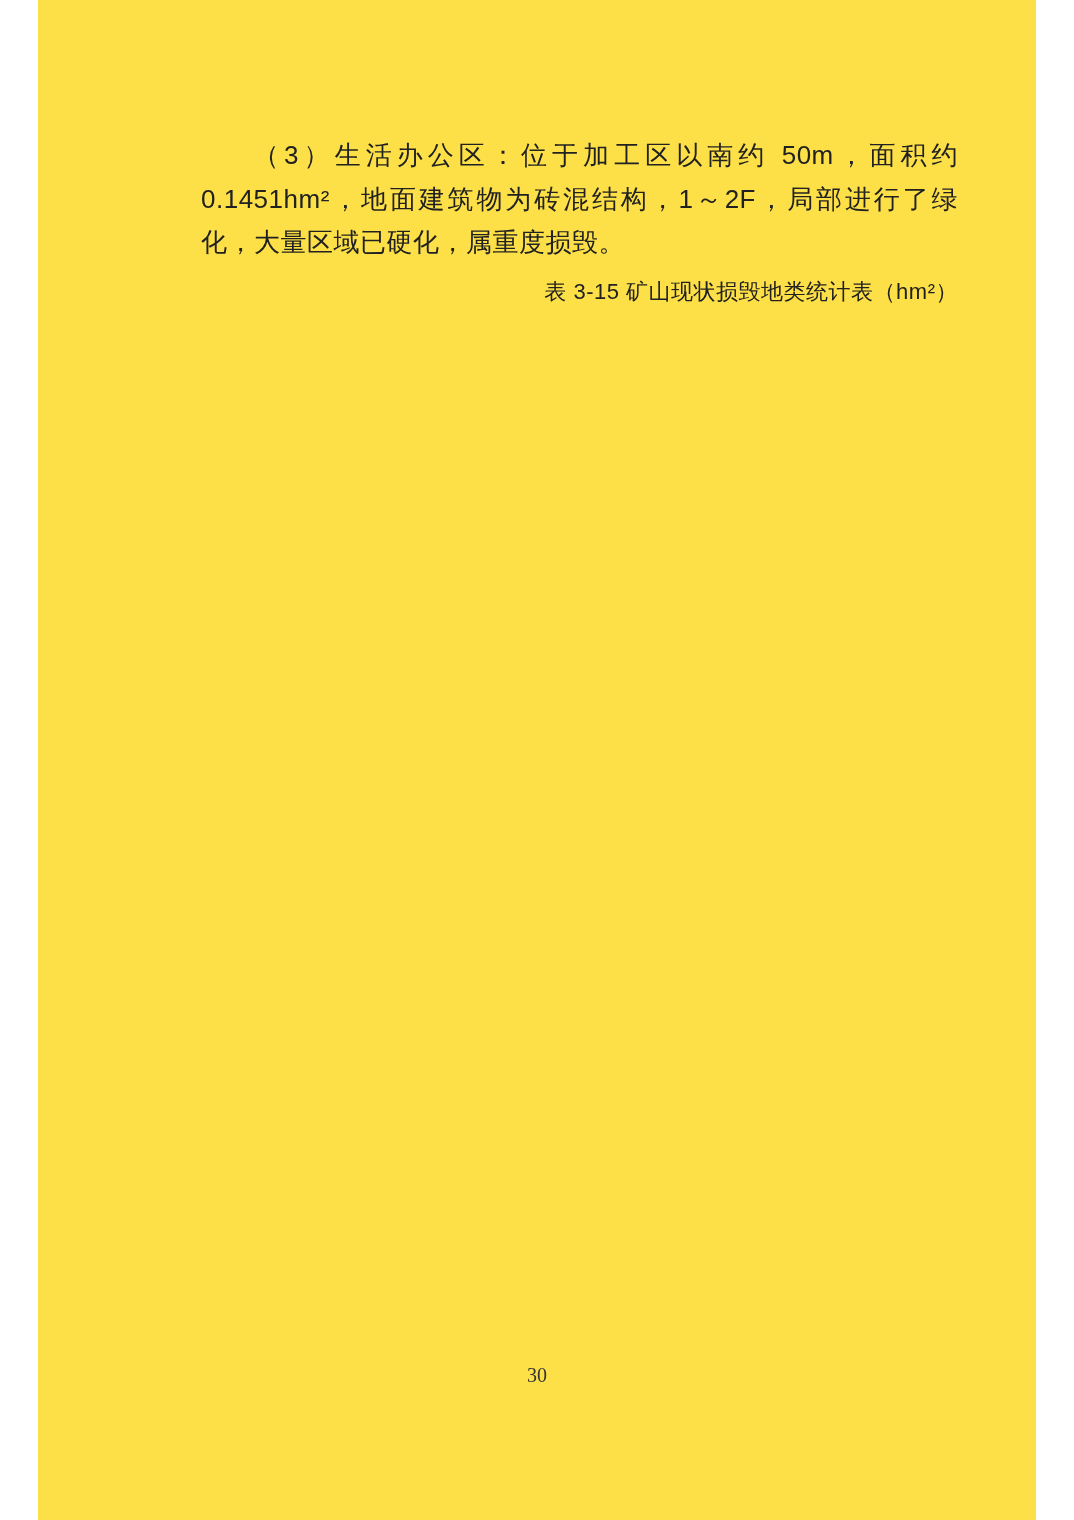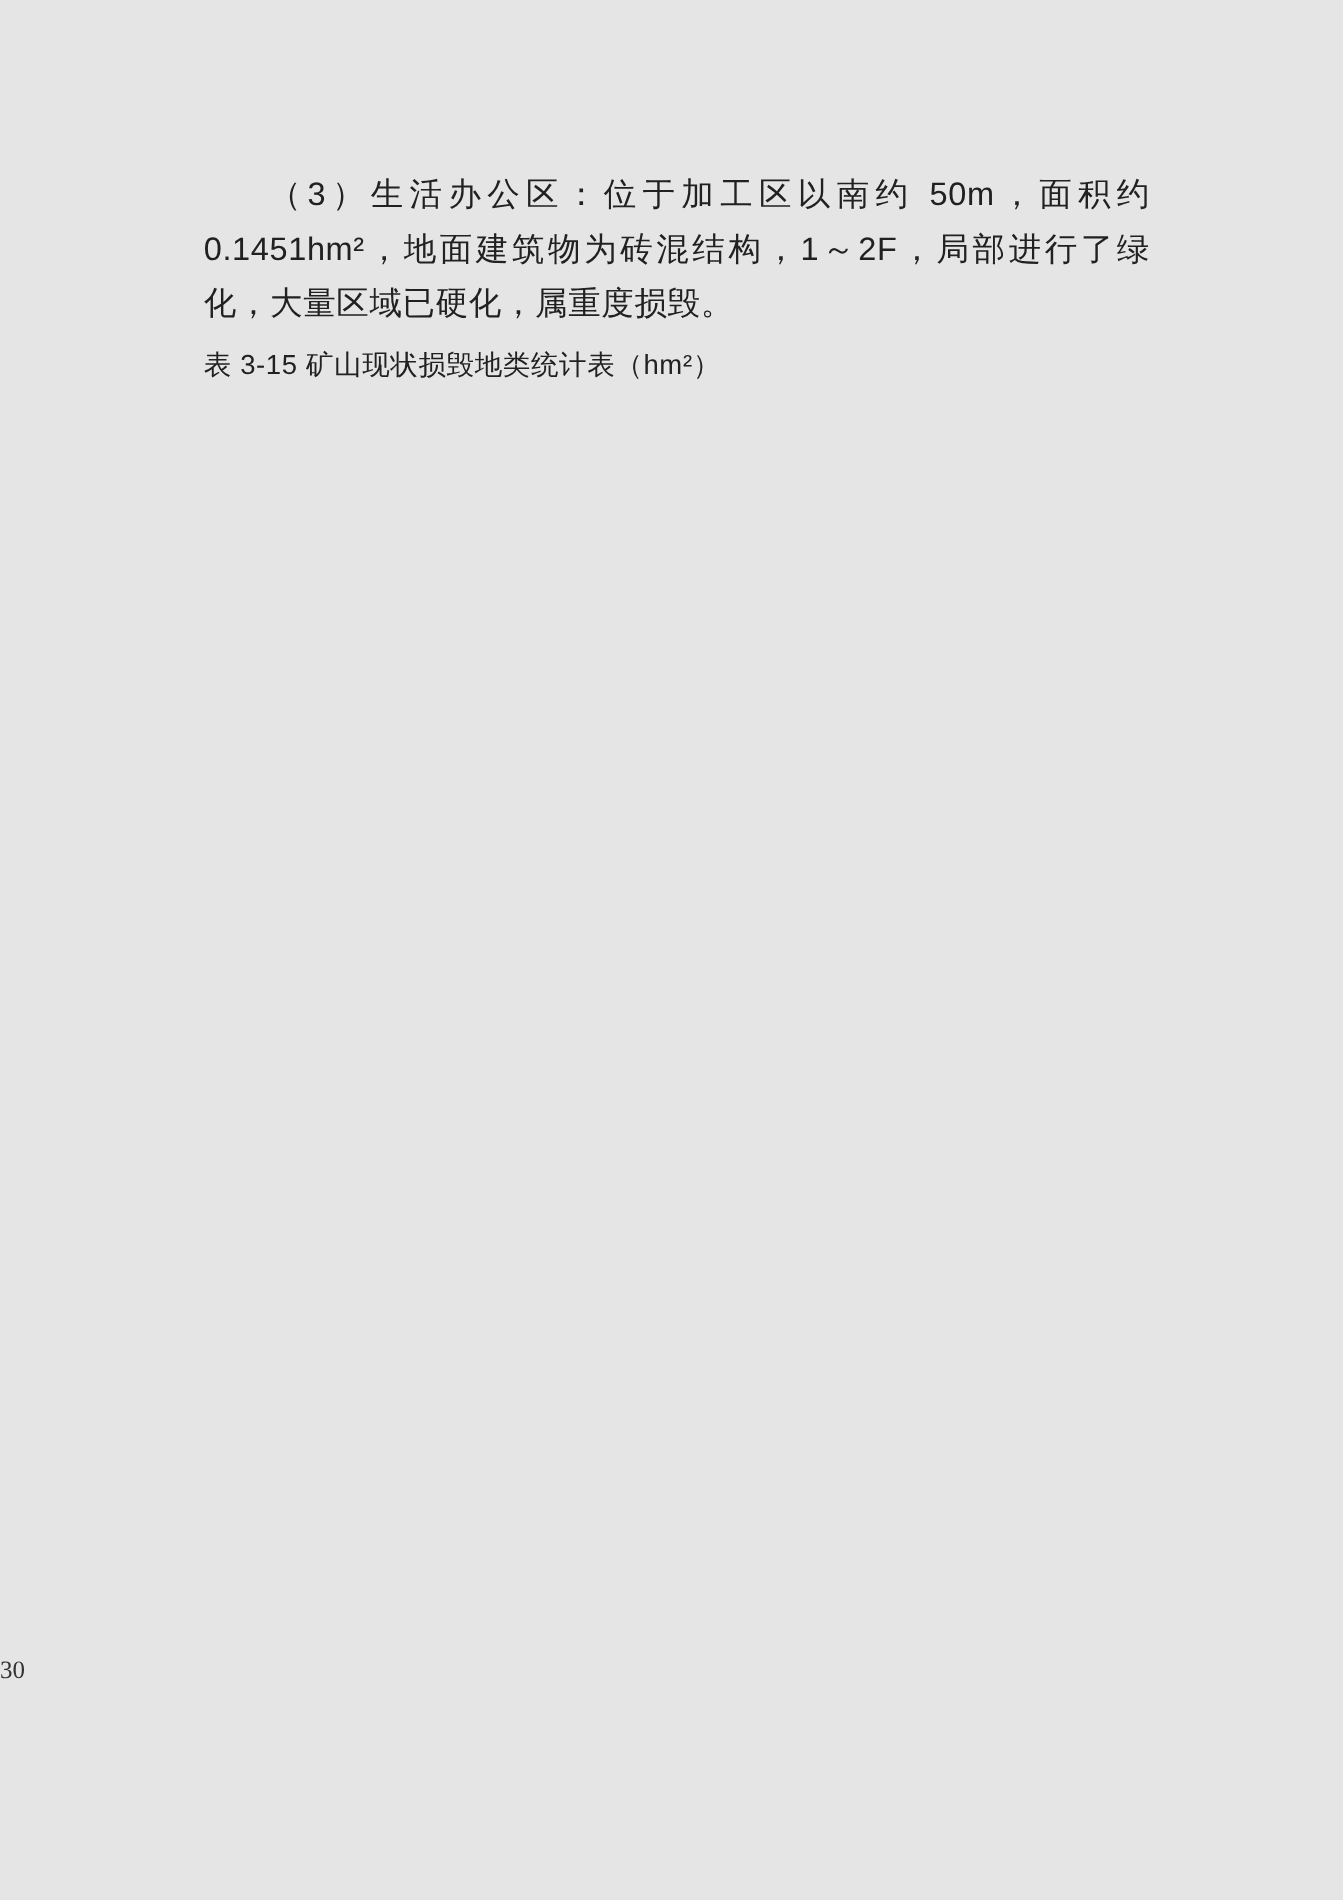--- a/index.html
+++ b/index.html
@@ -1,22 +1,22 @@
 <!DOCTYPE html>
 <html><head>
 <meta charset="utf-8">
 <style>
   * { margin: 0; padding: 0; box-sizing: border-box; }
   html, body { background: #ffffff; }
   .page {
     position: relative;
-    width: 1074px;
+    width: 998px;
     height: 1520px;
     margin: 0 auto;
-    background: #e5e5e5;
+    background: #fde047;
     overflow: hidden;
   }
   .content {
     position: absolute;
     left: 163px;
     top: 134px;
     width: 757px;
   }
   .para {
     font-family: "Liberation Sans", sans-serif;
@@ -26,30 +26,30 @@
     text-align: justify;
     text-justify: inter-character;
     text-indent: 2em;
     letter-spacing: 0.5px;
   }
   .caption {
     font-family: "Liberation Sans", sans-serif;
     font-size: 22px;
     line-height: 34px;
     color: #212121;
-    text-align: left;
+    text-align: right;
     margin-top: 10px;
     letter-spacing: 0.5px;
   }
   .page-number {
     position: absolute;
-    top: 1325px;
+    top: 1364px;
     left: 0;
     width: 100%;
-    text-align: left;
+    text-align: center;
     font-family: "Liberation Serif", serif;
     font-size: 20px;
     color: #333333;
   }
 </style>
 </head>
 <body>
 
 <div class="page">
   <div class="content">

